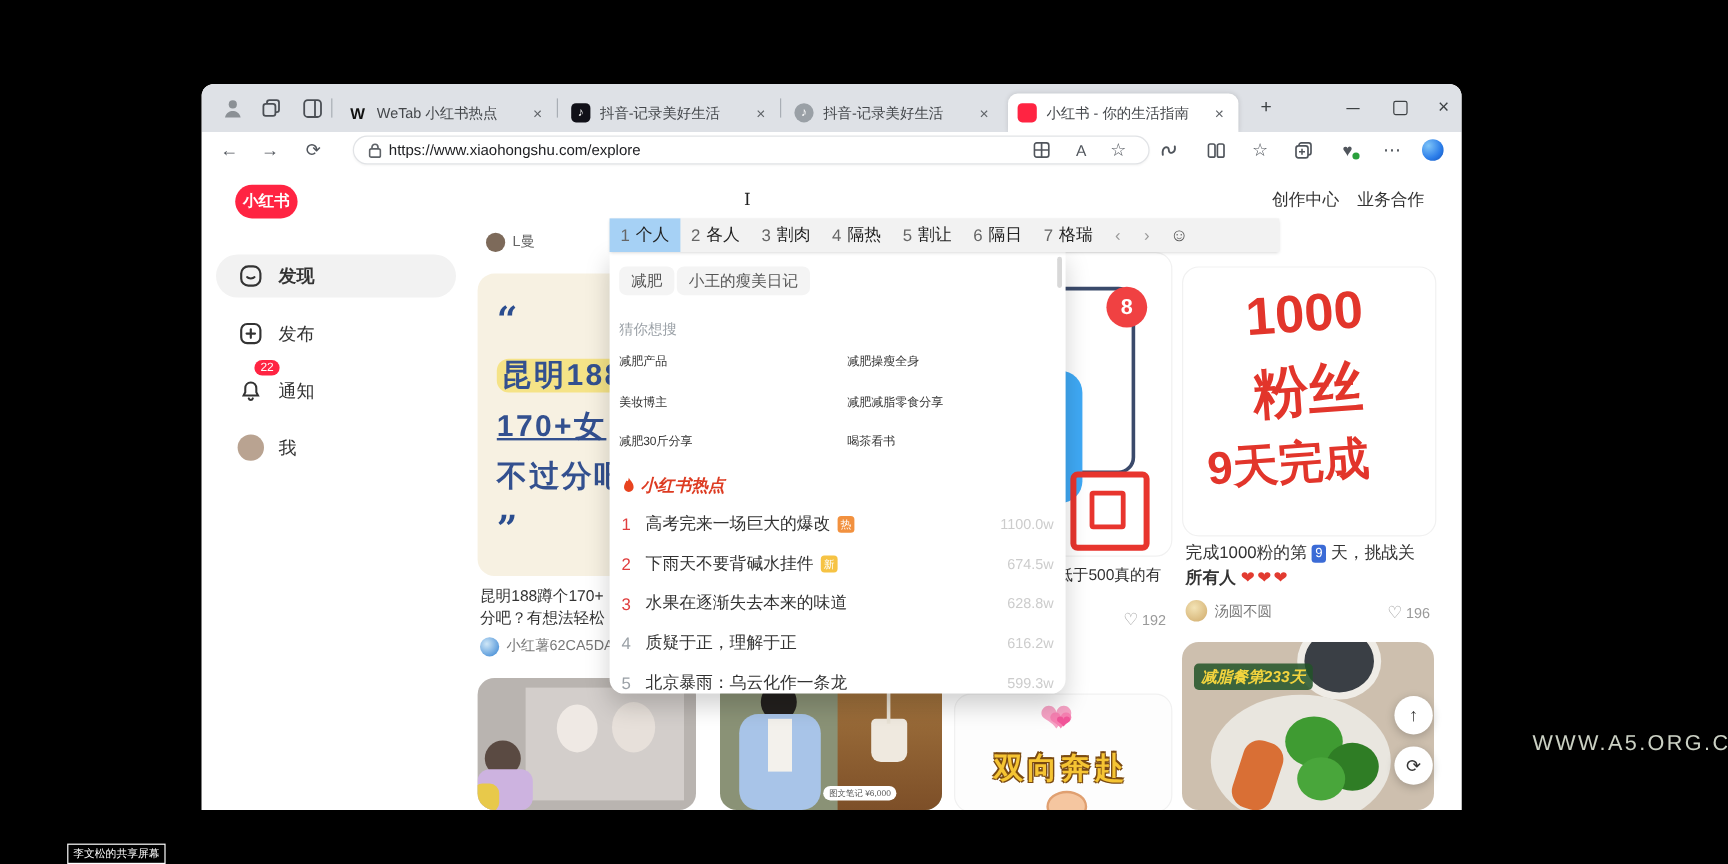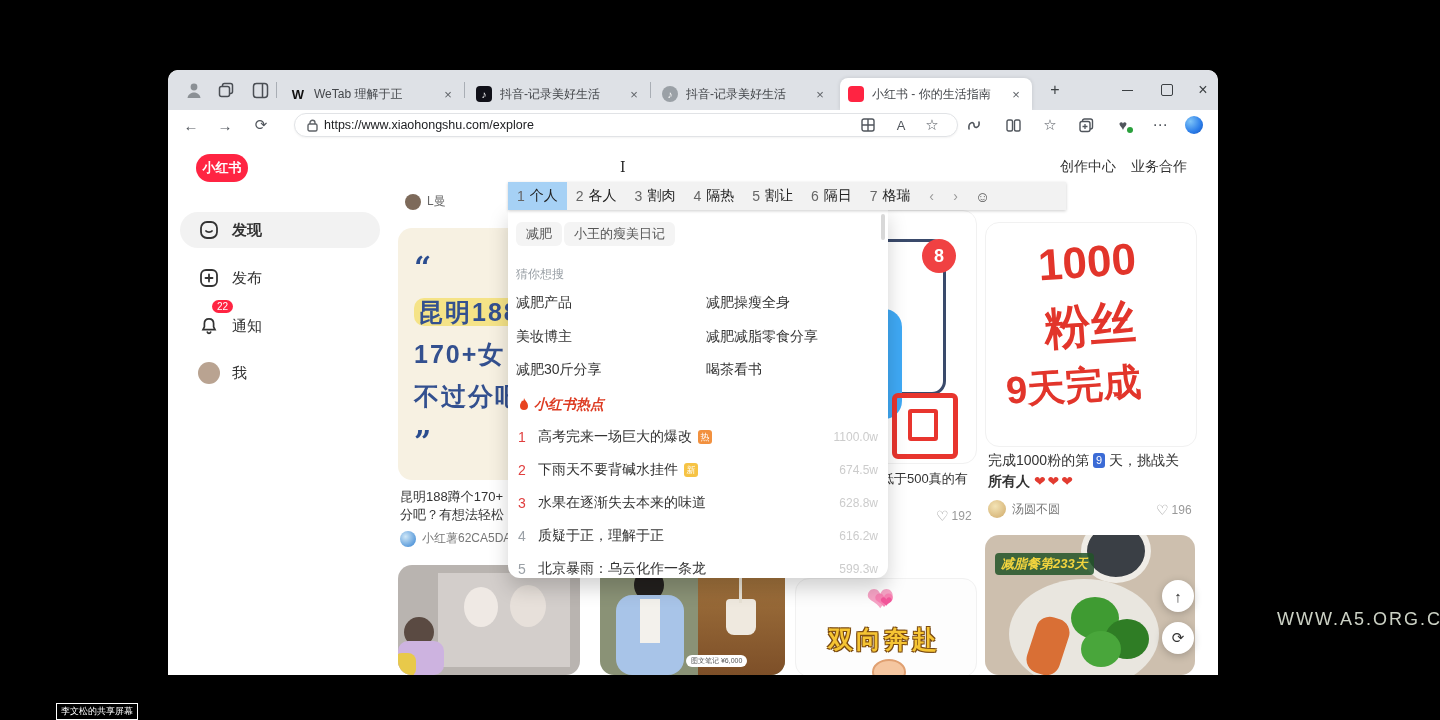--- a/index.html
+++ b/index.html
@@ -62,21 +62,21 @@
   .cand .n{color:#666;margin-right:5px;}
   .cand.sel{background:#a6d1f5;}
   .ime-nav{width:24px;text-align:center;color:#999;font-size:14px;}
   .ime-emoji{width:30px;text-align:center;color:#555;font-size:15px;}
   
   .panel{position:absolute;left:340px;top:68px;width:380px;height:370px;background:#fff;z-index:20;
          border-radius:0 0 12px 12px;box-shadow:0 10px 20px rgba(0,0,0,.18);}
   .tag{position:absolute;background:#f4f4f4;border-radius:6px;height:24px;line-height:24px;padding:0 10px;
        font-size:13px;color:#555;}
   .sec-label{position:absolute;font-size:12px;color:#9aa0a6;}
-  .sugg{position:absolute;font-size:14px;color:#333;}
+  .sugg{position:absolute;font-size:10px;color:#333;}
   .hot-header{position:absolute;left:10px;top:188px;display:flex;align-items:center;font-size:14px;font-weight:bold;
               font-style:italic;color:#dd3b22;}
   .hot-row{position:absolute;left:10px;width:360px;height:22px;display:flex;align-items:center;font-size:14px;}
   .hot-rank{width:18px;font-size:14px;}
   .rank-red{color:#e03e3e;} .rank-gray{color:#9aa0a6;}
   .hot-title{color:#333;margin-left:2px;white-space:nowrap;}
   .hot-badge{width:14px;height:14px;border-radius:3px;color:#fff;font-size:9px;line-height:14px;text-align:center;margin-left:6px;}
   .bg-hot{background:#f2913f;} .bg-new{background:#f6c344;}
   .hot-count{margin-left:auto;font-size:12px;color:#ccc;}
   .scrollthumb{position:absolute;right:3px;top:6px;width:4px;height:26px;border-radius:2px;background:#d8d8d8;}
@@ -126,21 +126,21 @@
             <rect x="1.5" y="1.5" width="14" height="14" rx="3" fill="none" stroke="#4a4e54" stroke-width="1.5"></rect>
             <line x1="10.5" y1="1.5" x2="10.5" y2="15.5" stroke="#4a4e54" stroke-width="1.5"></line>
           </svg>
       </span>
       <span class="tb-sep" style="left:108px;"></span>
       <span class="tb-sep" style="left:296px;"></span>
       <span class="tb-sep" style="left:482px;"></span>
 
       <div class="tab" style="left:114px;width:182px;">
         <span class="fav fav-wetab">W</span>
-        <span class="title">WeTab 理解于正</span>
+        <span class="title">WeTab 小红书热点</span>
         <span class="x">×</span>
       </div>
       <div class="tab" style="left:300px;width:182px;">
         <span class="fav fav-dy1">♪</span>
         <span class="title">抖音-记录美好生活</span>
         <span class="x">×</span>
       </div>
       <div class="tab" style="left:486px;width:182px;">
         <span class="fav fav-dy2">♪</span>
         <span class="title">抖音-记录美好生活</span>
@@ -264,21 +264,21 @@
 
 
       <div class="abs" style="left:237px;top:53px;z-index:1;display:flex;align-items:center;gap:6px;">
         <span class="avatar" style="width:16px;height:16px;background:#7d6a5a;"></span>
         <span style="font-size:12px;color:#666;">L曼</span>
       </div>
 
       <div class="card quote-card" style="left:230px;top:88px;width:182px;height:252px;z-index:1;">
         <span class="qmark" style="left:16px;top:22px;">“</span>
         <span class="qline" style="left:16px;top:68px;"><span class="hl">昆明188</span></span>
-        <span class="qline" style="left:16px;top:110px;">170+女</span>
+        <span class="qline" style="left:16px;top:110px;text-decoration:underline;">170+女</span>
         <span class="qline" style="left:16px;top:152px;">不过分吧</span>
         <span class="qmark" style="left:16px;top:196px;">”</span>
       </div>
       <span class="cap" style="left:232px;top:348px;">昆明188蹲个170+</span>
       <span class="cap" style="left:232px;top:366px;">分吧？有想法轻松</span>
       <div class="author" style="left:232px;top:390px;">
         <span class="avatar" style="width:16px;height:16px;background:radial-gradient(circle at 35% 35%,#cfe7f7,#2f7fd1);"></span>
         <span>小红薯62CA5DA</span>
       </div>
 

